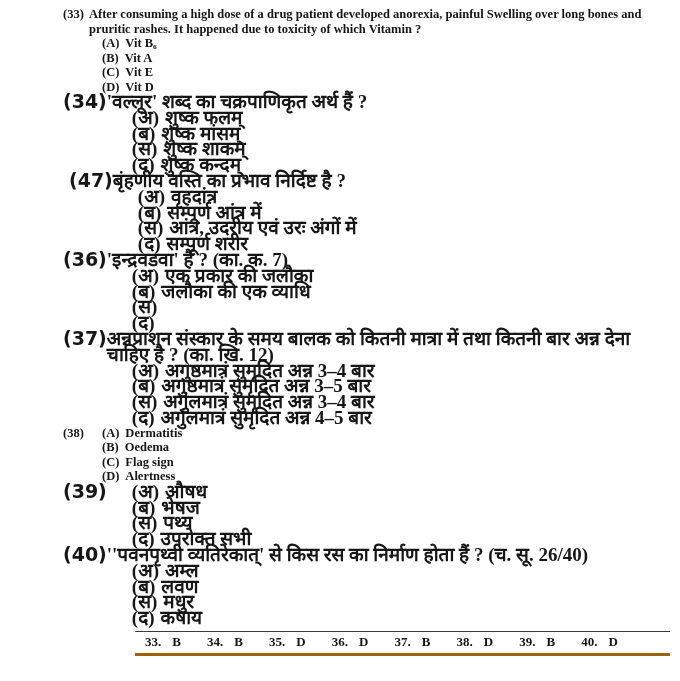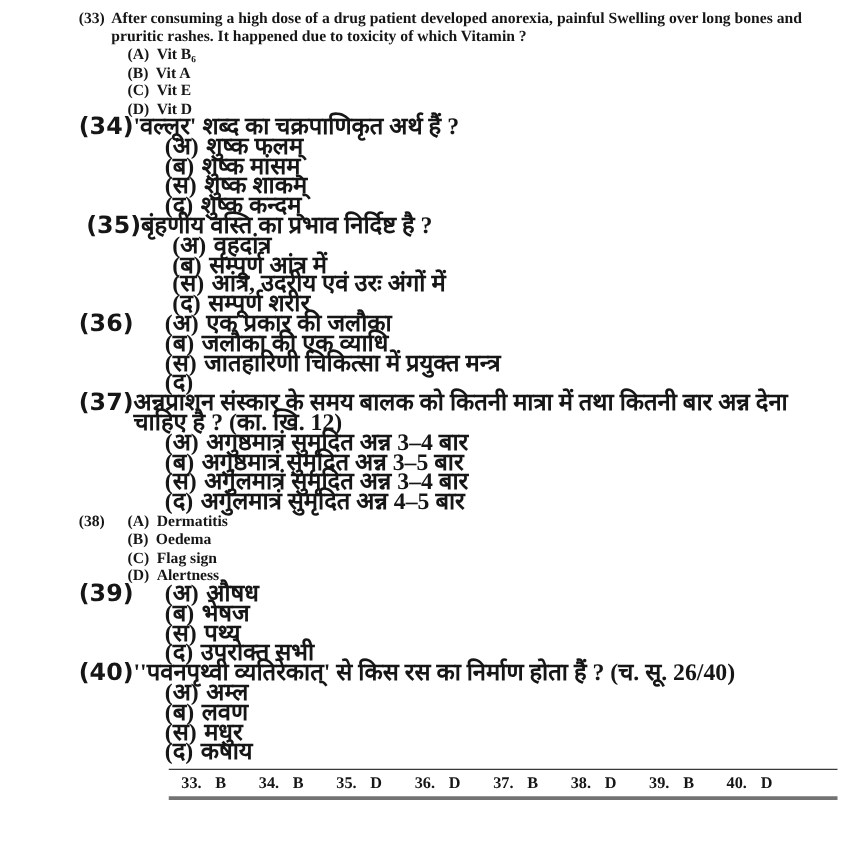--- a/index.html
+++ b/index.html
@@ -41,21 +41,21 @@
   }
   .q-hi .opt { margin-left: 25px; }
 
   .qnum-indent { padding-left: 6px; }
 
   
   .answer-strip {
     margin-left: 72px;
     margin-top: 5px;
     border-top: 1.5px solid #3a3a3a;
-    border-bottom: 3px solid #737373;
+    border-bottom: 3px solid #a16207;
     padding: 2px 52px 3px 10px;
     display: flex;
     justify-content: space-between;
     font-family: "Liberation Serif", serif;
     font-weight: bold;
     font-size: 13px;
     line-height: 16px;
   }
   .ans { white-space: nowrap; }
   .ans-num { margin-right: 11px; }
@@ -105,21 +105,21 @@
         <span class="opttext">शुष्क शाकम्</span>
       </div>
       <div class="opt">
         <span class="optlabel">(द)</span>
         <span class="opttext">शुष्क कन्दम्</span>
       </div>
     </div>
   </div>
 
   <div class="q q-hi">
-    <span class="qnum qnum-indent">(35)</span>
+    <span class="qnum qnum-indent">(47)</span>
     <div class="qbody">
       <div class="qtext">बृंहणीय वस्ति का प्रभाव निर्दिष्ट है ?</div>
       <div class="opt">
         <span class="optlabel">(अ)</span>
         <span class="opttext">वृहदांत्र</span>
       </div>
       <div class="opt">
         <span class="optlabel">(ब)</span>
         <span class="opttext">सम्पूर्ण आंत्र में</span>
       </div>
@@ -130,31 +130,31 @@
       <div class="opt">
         <span class="optlabel">(द)</span>
         <span class="opttext">सम्पूर्ण शरीर</span>
       </div>
     </div>
   </div>
 
   <div class="q q-hi">
     <span class="qnum">(36)</span>
     <div class="qbody">
+      <div class="qtext">'इन्द्रवडवा' हैं ? (का. क. 7)</div>
       <div class="opt">
         <span class="optlabel">(अ)</span>
         <span class="opttext">एक प्रकार की जलौका</span>
       </div>
       <div class="opt">
         <span class="optlabel">(ब)</span>
         <span class="opttext">जलौका की एक व्याधि</span>
       </div>
       <div class="opt">
         <span class="optlabel">(स)</span>
-        <span class="opttext">जातहारिणी चिकित्सा में प्रयुक्त मन्त्र</span>
       </div>
       <div class="opt">
         <span class="optlabel">(द)</span>
       </div>
     </div>
   </div>
 
   <div class="q q-hi">
     <span class="qnum">(37)</span>
     <div class="qbody">

